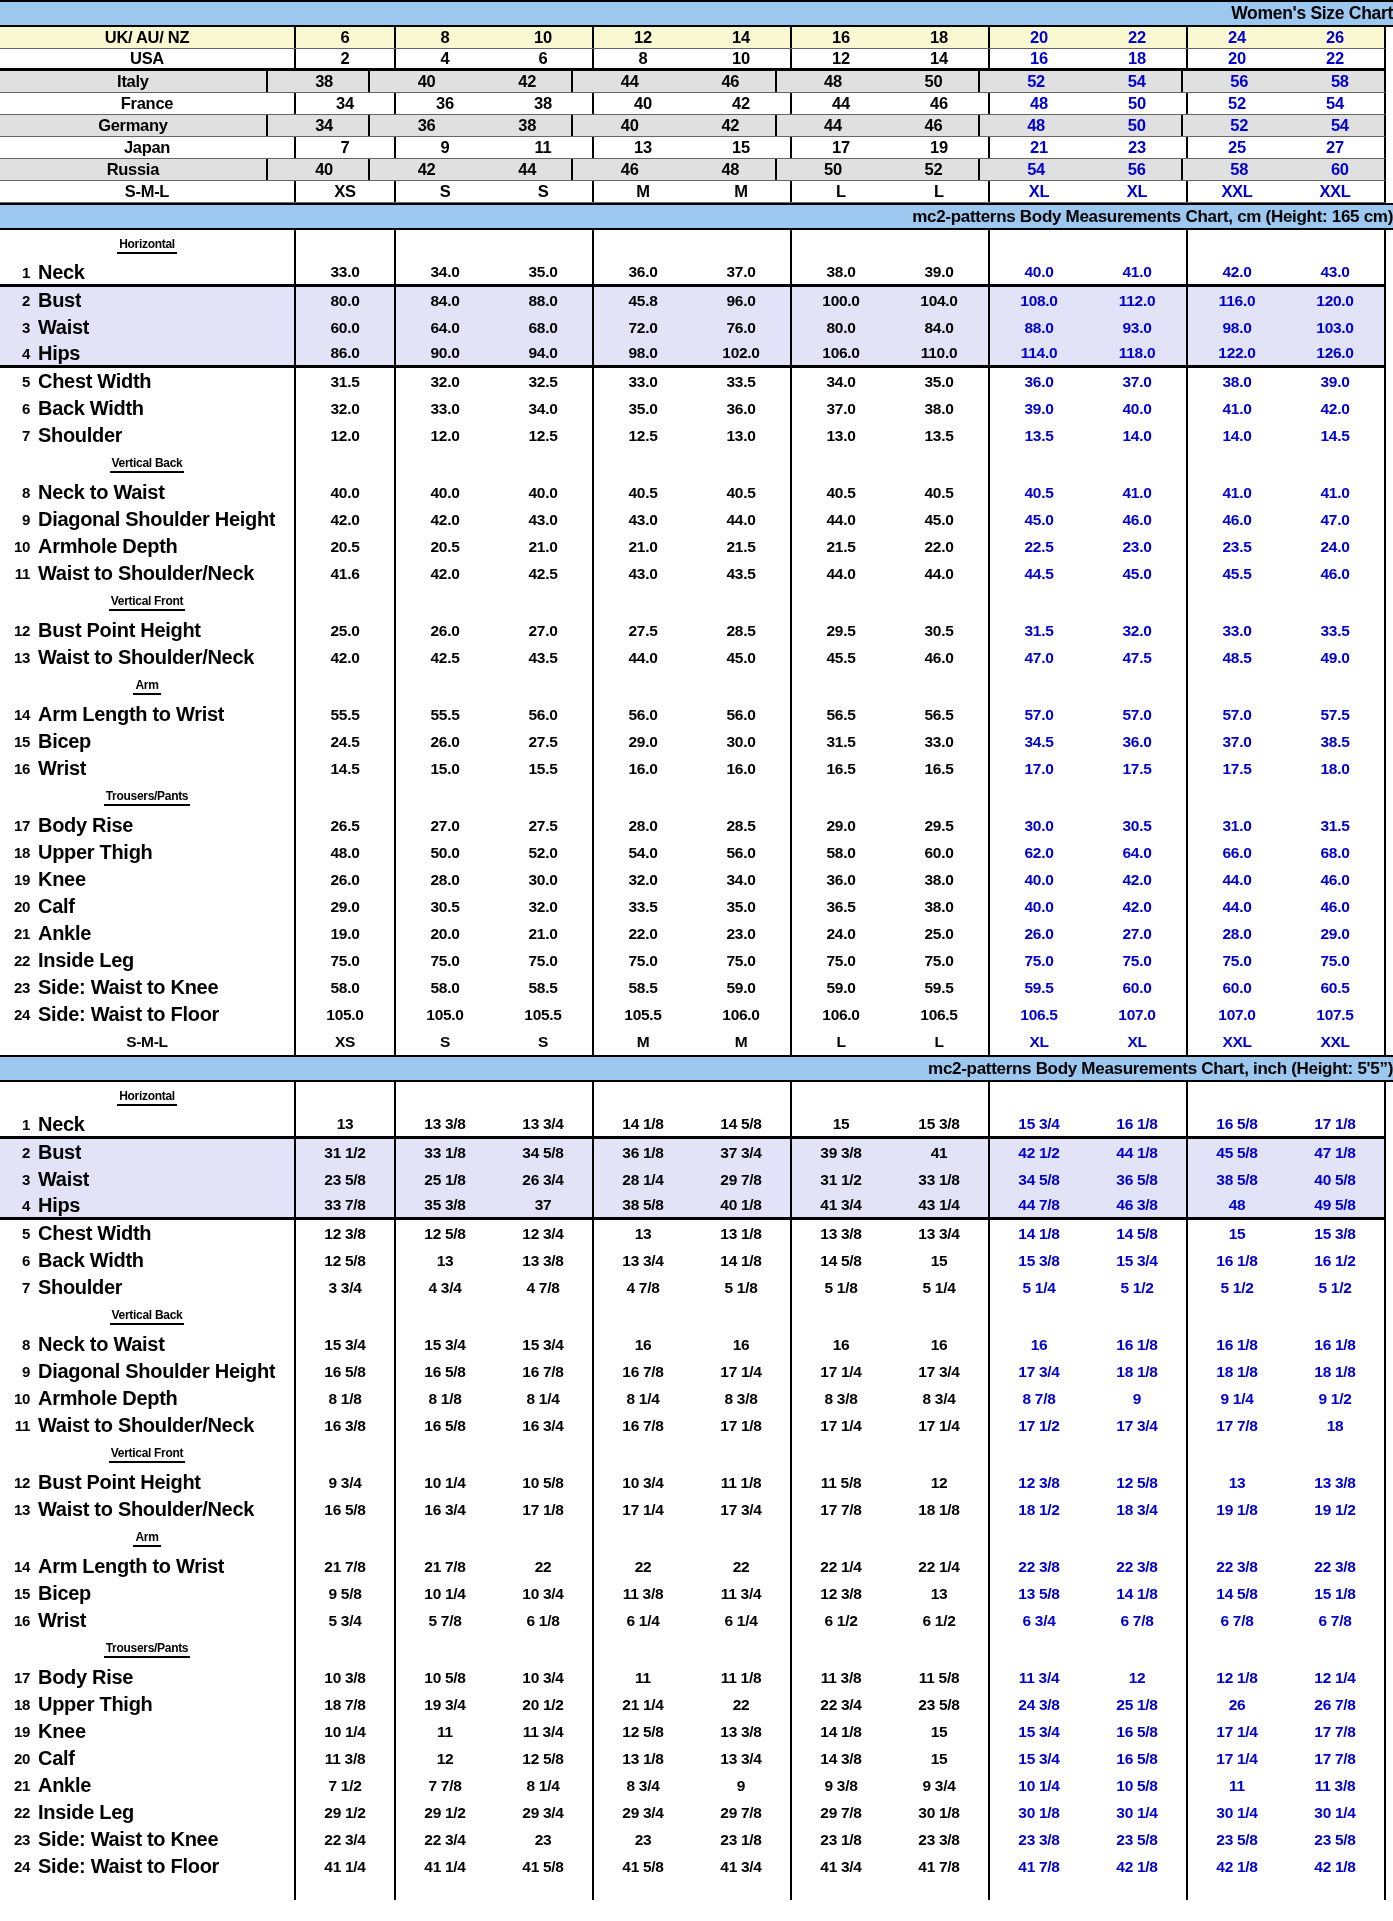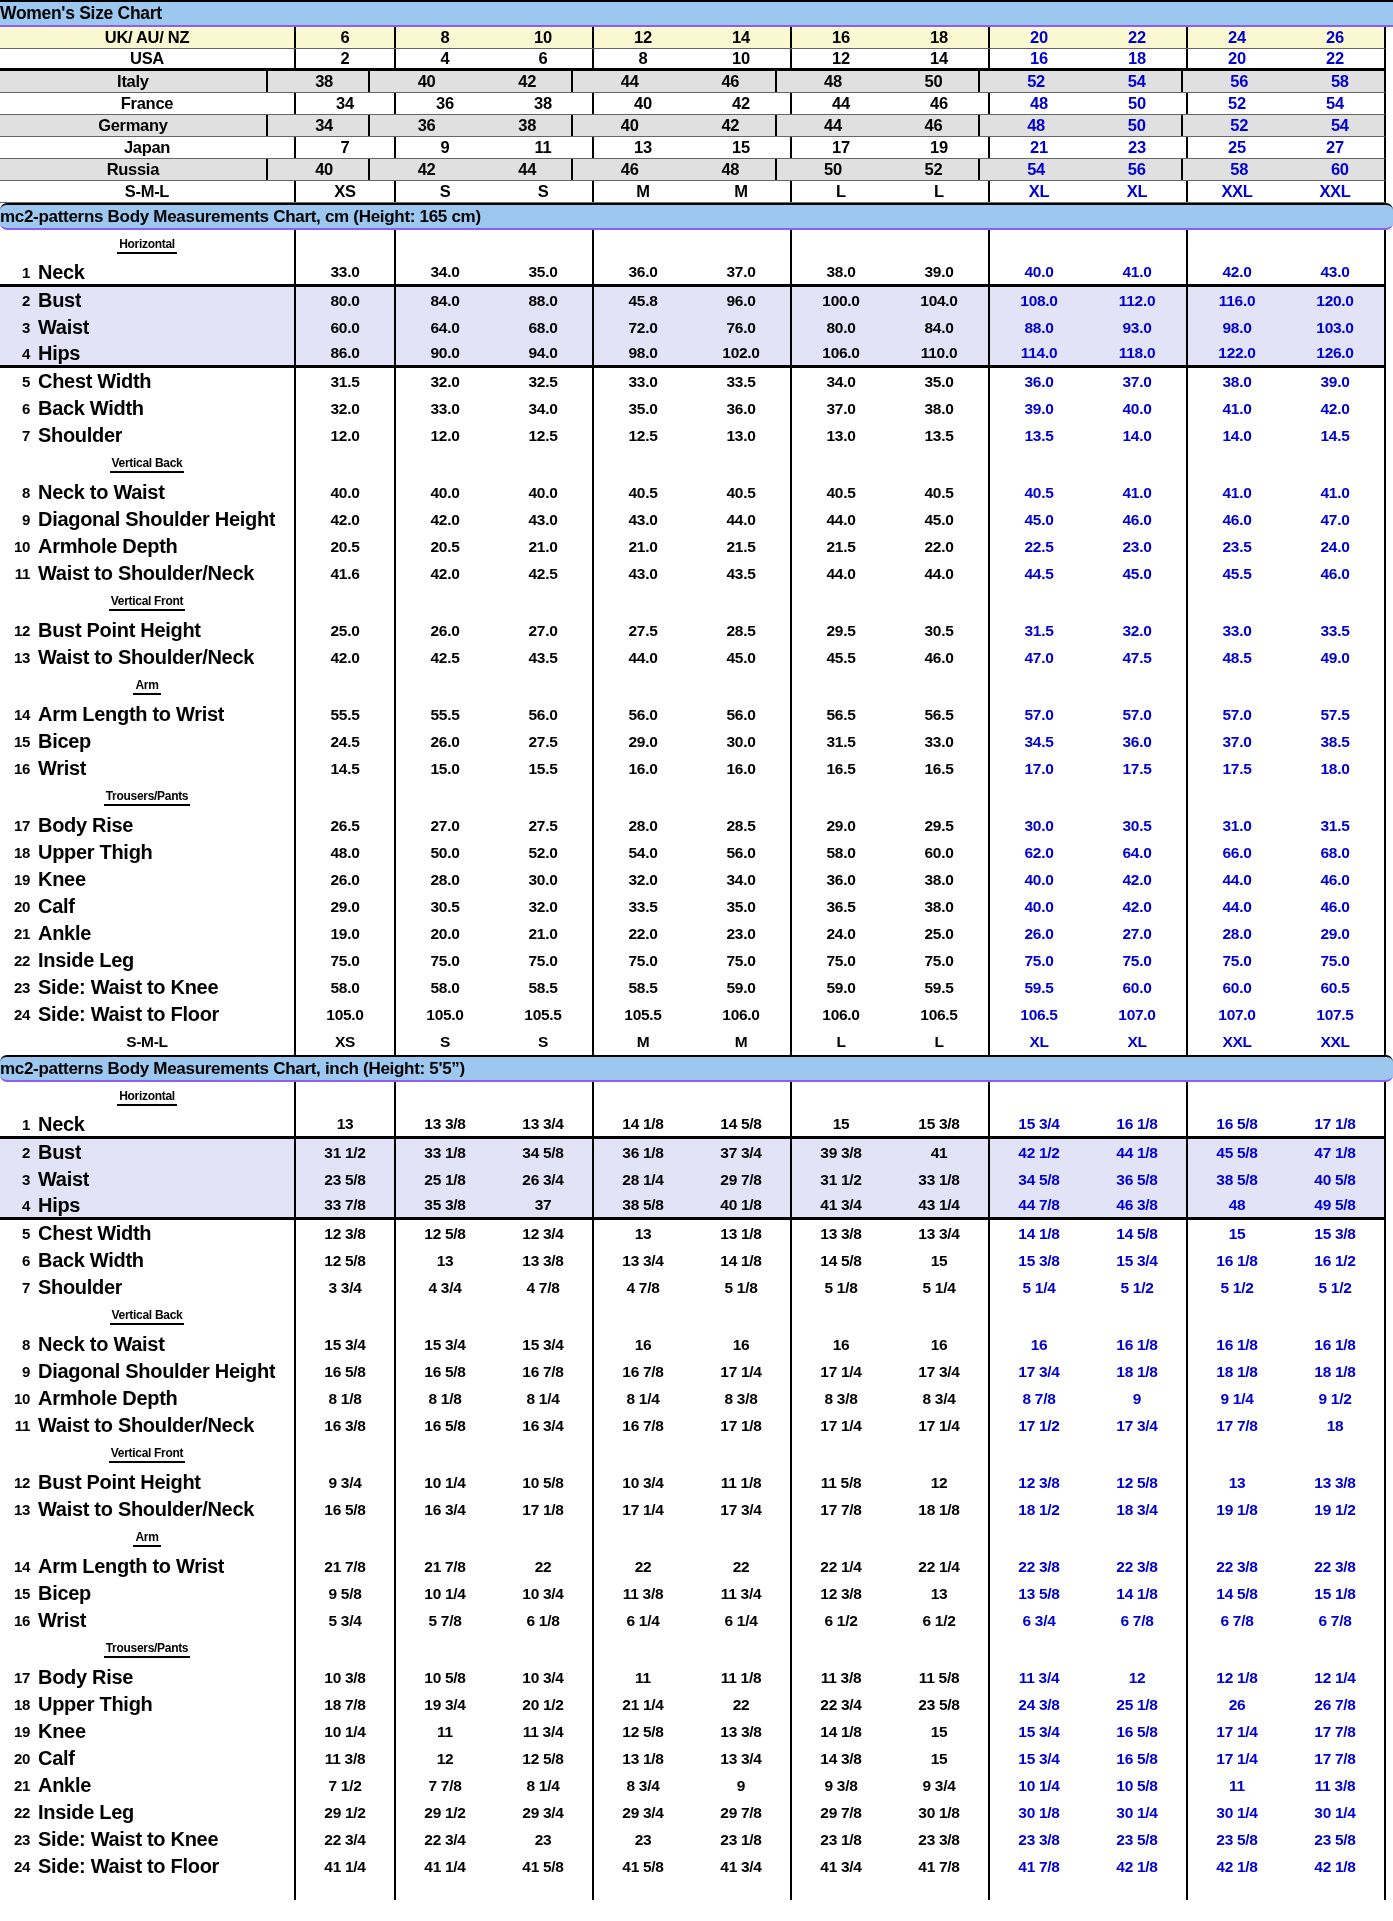--- a/index.html
+++ b/index.html
@@ -7,25 +7,25 @@
     width:1393px;height:1921px;position:relative;overflow:hidden;
     font-family:"Liberation Sans",sans-serif;font-weight:700;color:#000;
     letter-spacing:-0.3px;
     -webkit-font-smoothing:antialiased;
   }
   *{box-sizing:border-box;}
   #table-root{width:1386px;}
   .row{display:flex;align-items:stretch;border-right:2px solid #000;background:#fff;width:1386px;}
   .row.hdr{
     width:1393px;border-right:none;background:var(--c-hdr,#9CC8F0);
-    justify-content:flex-start;align-items:center;
-    border-top:2px solid #000;border-bottom:2px solid #8b5cf6;
+    justify-content:flex-end;align-items:center;
+    border-top:2px solid #000;border-bottom:2px solid #000000;
   }
   .title{height:27px;font-size:17.5px;}
-  .sec{height:27px;font-size:17px;border-radius:7px;}
+  .sec{height:27px;font-size:17px;}
   .lc{width:296px;border-right:2px solid #000;display:flex;align-items:center;overflow:hidden;}
   .lc.center{justify-content:center;}
   .vc{width:98px;display:flex;align-items:center;justify-content:center;font-size:15.5px;white-space:nowrap;}
   .vc.gb{width:100px;border-right:2px solid #000;}
   .top{height:22px;border-bottom:1px solid #666;}
   .top .vc,.top .lc{font-size:16.5px;}
   .thickb{border-bottom:3px solid #000 !important;}
   .data{height:27px;}
   .grp{height:30px;}
   .grp .lc{justify-content:center;}

